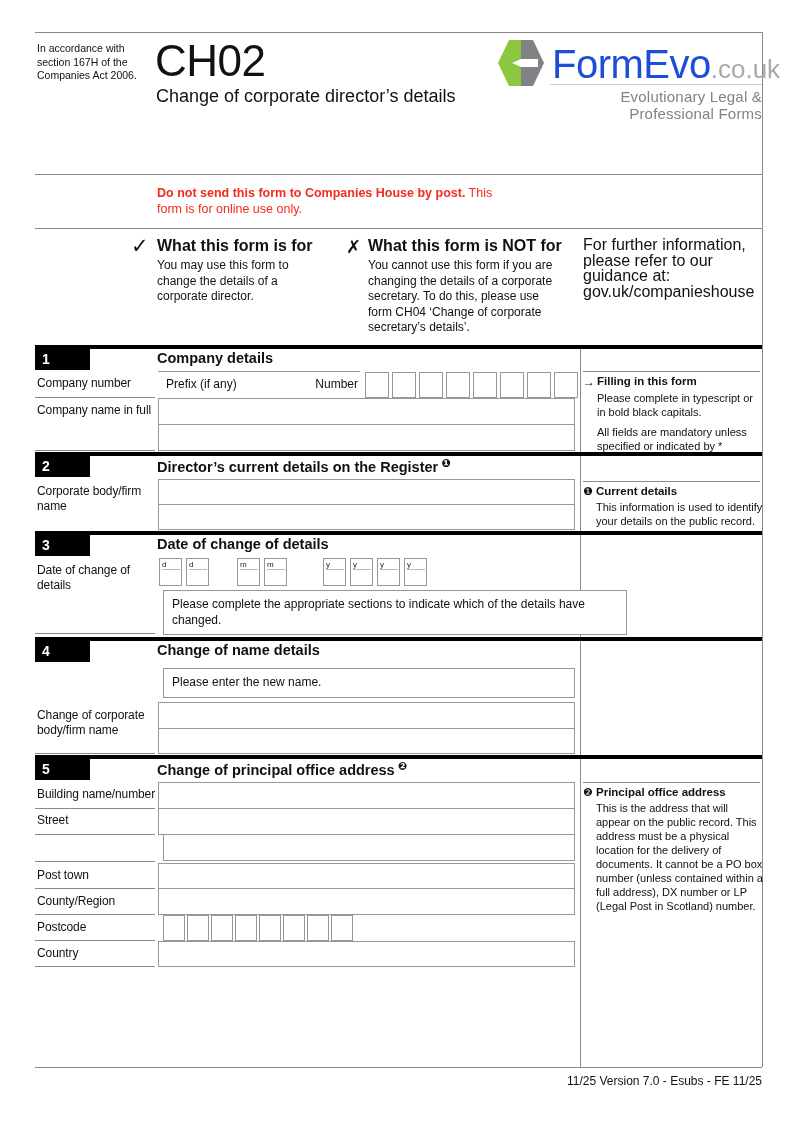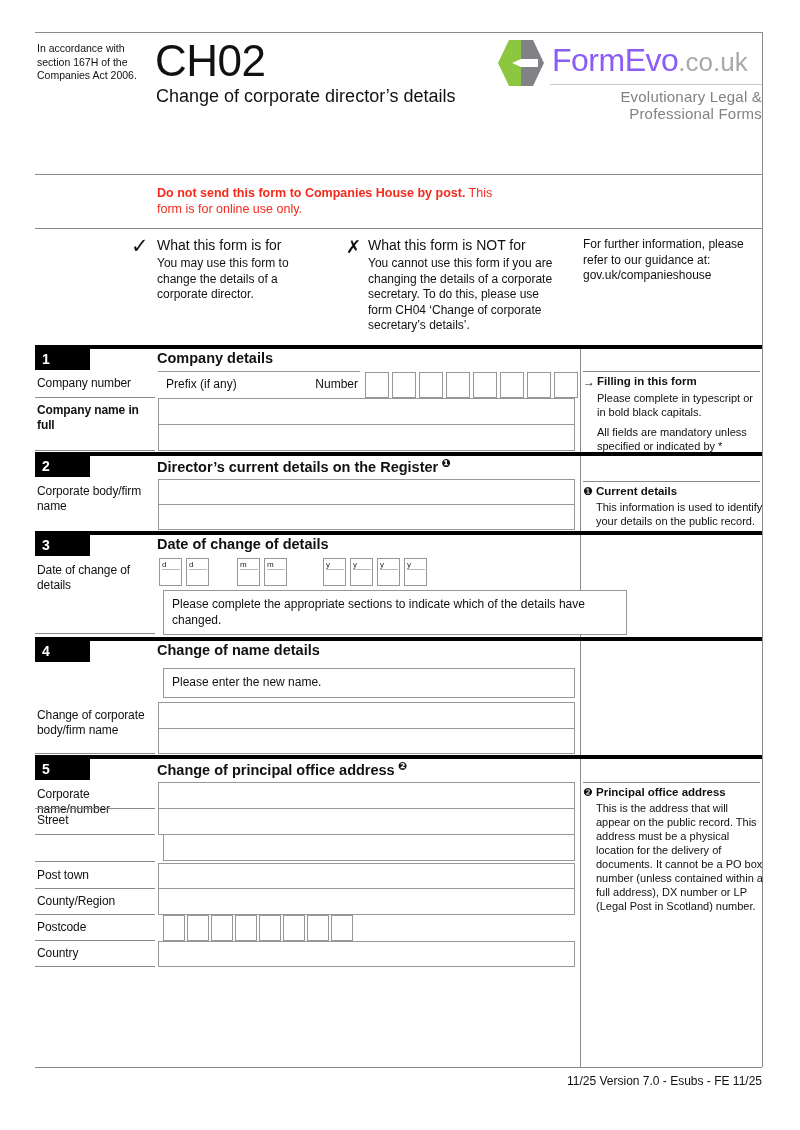--- a/index.html
+++ b/index.html
@@ -17,21 +17,21 @@
   .fbox{position:absolute;border:1px solid #979797;background:#fff;box-sizing:border-box;}
   .cellrow{position:absolute;display:flex;gap:3px;}
   .cell{width:24px;height:26px;border:1px solid #979797;background:#fff;box-sizing:border-box;position:relative;}
   .dcell{width:23px;height:28px;}
   .pcell{width:22px;height:26px;}
   .cell .tag{position:absolute;top:1px;left:2px;font-size:8px;line-height:9px;color:#222;
              border-bottom:1px solid #bbb;right:1px;}
   .hint{font-size:12px;line-height:16px;padding:5px 8px;}
   .note-title{font-weight:bold;font-size:11.5px;}
   .note-body{font-size:11px;line-height:14px;color:#111;}
-  .info-title{font-weight:normal;font-size:14px;}
+  .info-title{font-weight:bold;font-size:16px;}
   .info-body{font-size:12px;line-height:15.5px;margin-top:3px;}
 </style>
 </head>
 <body>
 
 <div id="page">
 
   <div class="hline" style="left:35px;top:32px;width:727px;"></div>
   <div class="vline" style="left:762px;top:32px;height:1035px;"></div>
   <div class="hline" style="left:35px;top:1067px;width:727px;"></div>
@@ -42,21 +42,21 @@
   <div class="abs" style="left:156px;top:86px;font-size:18px;">Change of corporate director’s details</div>
 
   <div class="abs" style="left:496px;top:38px;width:50px;height:50px;">
     <svg width="50" height="50" viewBox="0 0 100 100">
       <polygon points="50,4 74,4 96,50 74,96 50,96" fill="#808285"></polygon>
       <rect x="50" y="42" width="34" height="16" fill="#ffffff"></rect>
       <polygon points="26,4 50,4 50,42 32,50 50,58 50,96 26,96 4,50" fill="#8dc63f"></polygon>
     </svg>
   </div>
   <div class="abs" style="left:552px;top:42px;display:flex;align-items:baseline;">
-    <span style="font-size:32px;color:#8b5cf6;letter-spacing:-0.5px;">FormEvo</span>
+    <span style="font-size:40px;color:#1d4ed8;letter-spacing:-0.5px;">FormEvo</span>
       <span style="font-size:26px;color:#a7a9ac;">.co.uk</span>
   </div>
   <div class="hline" style="left:550px;top:84px;width:212px;background:#c9cacc;"></div>
   <div class="abs" style="left:550px;top:88px;width:212px;font-size:15px;color:#808285;text-align:right;letter-spacing:0.2px;">Evolutionary Legal &amp; Professional Forms</div>
 
   <div class="hline" style="left:35px;top:174px;width:727px;"></div>
   <div class="abs" style="left:157px;top:185px;width:355px;font-size:12.5px;line-height:16px;color:#f42a1d;">
     <span style="font-weight:bold;">Do not send this form to Companies House by post.</span><span> This form is for online use only.</span>
   </div>
   <div class="hline" style="left:35px;top:228px;width:727px;"></div>
@@ -64,21 +64,21 @@
   <div class="abs" style="left:131px;top:234px;font-size:21px;font-weight:bold;">✓</div>
   <div class="abs" style="left:157px;top:237px;width:172px;">
     <div class="info-title">What this form is for</div>
     <div class="info-body">You may use this form to change the details of a corporate director.</div>
   </div>
   <div class="abs" style="left:346px;top:236px;font-size:18px;font-weight:bold;">✗</div>
   <div class="abs" style="left:368px;top:237px;width:198px;">
     <div class="info-title">What this form is NOT for</div>
     <div class="info-body">You cannot use this form if you are changing the details of a corporate secretary. To do this, please use form CH04 ‘Change of corporate secretary’s details’.</div>
   </div>
-  <div class="abs" style="left:583px;top:237px;width:176px;font-size:12px;line-height:15.5px;">For further information, please refer to our guidance at: gov.uk/companieshouse</div>
+  <div class="abs" style="left:583px;top:237px;width:176px;font-size:16px;line-height:15.5px;">For further information, please refer to our guidance at: gov.uk/companieshouse</div>
 
   <div class="bar" style="top:345px;"></div>
   <div class="numbox" style="top:349px;">1</div>
   <div class="sec-title" style="top:350px;">Company details</div>
 
   <div class="lbl" style="top:376px;">Company number</div>
   <div class="hline" style="left:35px;top:397px;width:120px;"></div>
 
   <div class="abs" style="left:158px;top:371px;width:202px;height:27px;border-top:1px solid #979797;box-sizing:border-box;display:flex;justify-content:space-between;padding:5px 2px 0 8px;font-size:12px;">
     <span>Prefix (if any)</span>
@@ -88,21 +88,21 @@
     <div class="cell"></div>
     <div class="cell"></div>
     <div class="cell"></div>
     <div class="cell"></div>
     <div class="cell"></div>
     <div class="cell"></div>
     <div class="cell"></div>
     <div class="cell"></div>
   </div>
 
-  <div class="lbl" style="top:403px;font-weight:bold;">Company name in full</div>
+  <div class="lbl" style="top:403px;">Company name in full</div>
   <div class="fbox" style="left:158px;top:398px;width:417px;height:27px;"></div>
   <div class="fbox" style="left:158px;top:424px;width:417px;height:27px;"></div>
   <div class="hline" style="left:35px;top:450px;width:120px;"></div>
 
   <div class="hline" style="left:583px;top:371px;width:177px;"></div>
   <div class="abs" style="left:583px;top:375px;font-size:12px;font-weight:bold;">→</div>
   <div class="abs note-title" style="left:597px;top:375px;">Filling in this form</div>
   <div class="abs note-body" style="left:597px;top:425px;width:166px;">All fields are mandatory unless specified or indicated by *</div>
   <div class="abs note-body" style="left:597px;top:391px;width:166px;">Please complete in typescript or in bold black capitals.</div>
 
@@ -163,21 +163,21 @@
 
   <div class="lbl" style="top:708px;">Change of corporate body/firm name</div>
   <div class="fbox" style="left:158px;top:702px;width:417px;height:27px;"></div>
   <div class="fbox" style="left:158px;top:728px;width:417px;height:26px;"></div>
   <div class="hline" style="left:35px;top:753px;width:120px;"></div>
 
   <div class="bar" style="top:755px;"></div>
   <div class="numbox" style="top:759px;">5</div>
   <div class="sec-title" style="top:760px;"><span>Change of principal office address</span><span class="marker">❷</span></div>
 
-  <div class="lbl" style="top:787px;">Corporate name/number</div>
+  <div class="lbl" style="top:787px;">Building name/number</div>
   <div class="fbox" style="left:158px;top:782px;width:417px;height:27px;"></div>
   <div class="hline" style="left:35px;top:808px;width:120px;"></div>
 
   <div class="lbl" style="top:813px;">Street</div>
   <div class="fbox" style="left:158px;top:808px;width:417px;height:27px;"></div>
   <div class="hline" style="left:35px;top:834px;width:120px;"></div>
   <div class="fbox" style="left:163px;top:834px;width:412px;height:27px;"></div>
   <div class="hline" style="left:35px;top:861px;width:120px;"></div>
 
   <div class="lbl" style="top:868px;">Post town</div>

